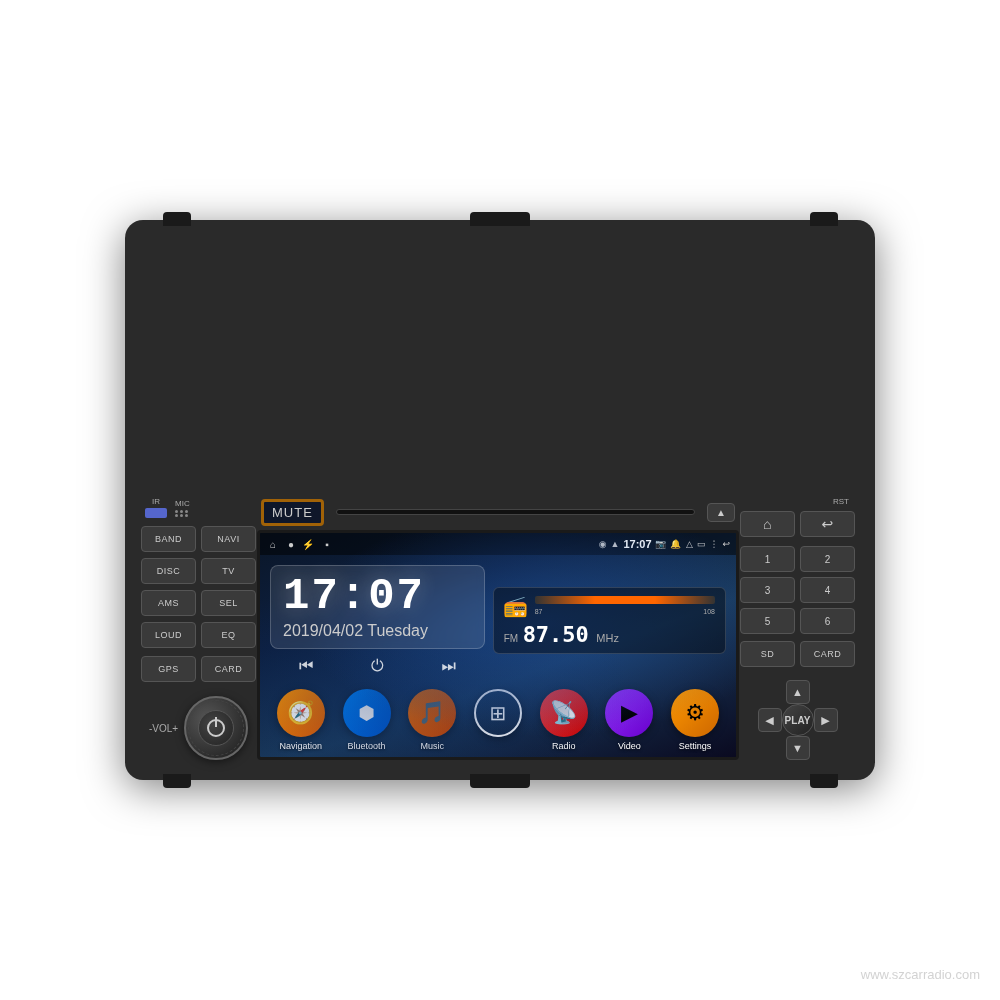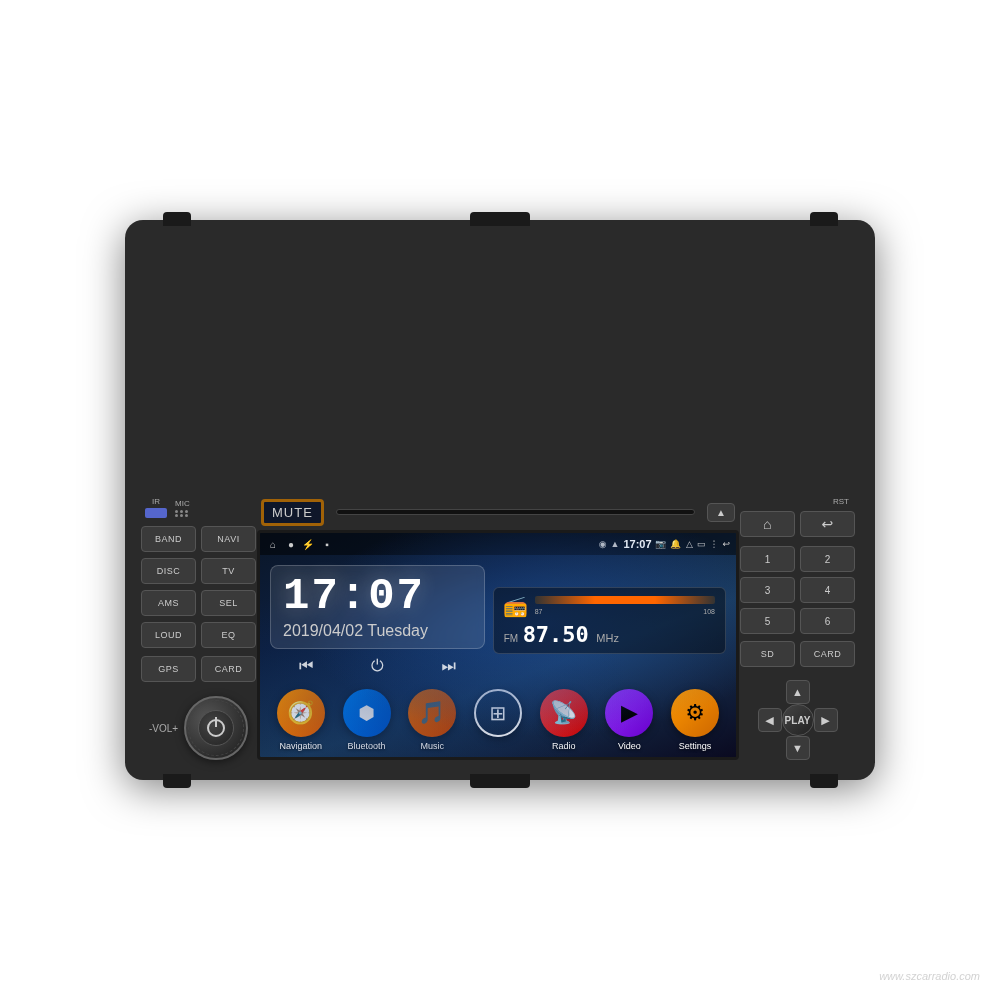--- a/index.html
+++ b/index.html
@@ -535,22 +535,21 @@
     .dpad-down { bottom: 0; left: 50%; transform: translateX(-50%); }
     .dpad-left { top: 50%; left: 0; transform: translateY(-50%); }
     .dpad-right { top: 50%; right: 0; transform: translateY(-50%); }
 
     
     .watermark {
       position: absolute;
       bottom: 18px;
       right: 20px;
       color: rgba(180,180,180,0.6);
-      font-size: 11px;
-      font-style: italic;
+      font-size: 13px;
     }
 
     
     .star-bg {
       position: absolute;
       top: 0; left: 0; right: 0; bottom: 0;
       background: 
         radial-gradient(ellipse at 60% 40%, rgba(30,80,160,0.6) 0%, transparent 60%),
         radial-gradient(ellipse at 30% 70%, rgba(10,40,100,0.4) 0%, transparent 50%);
       pointer-events: none;

